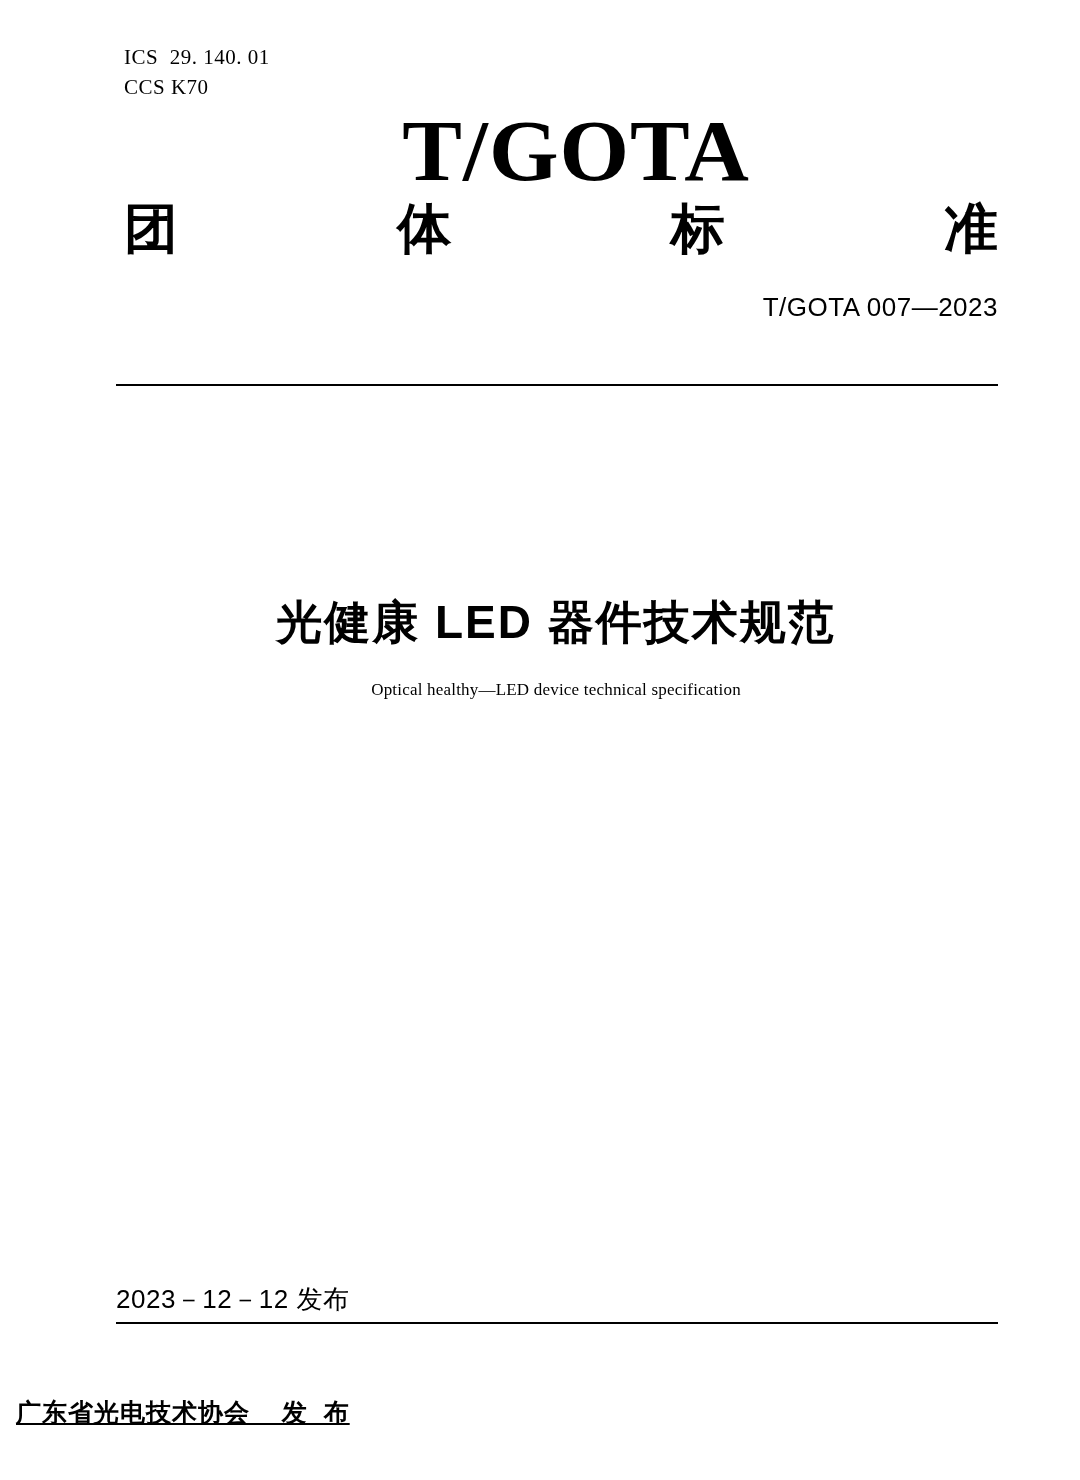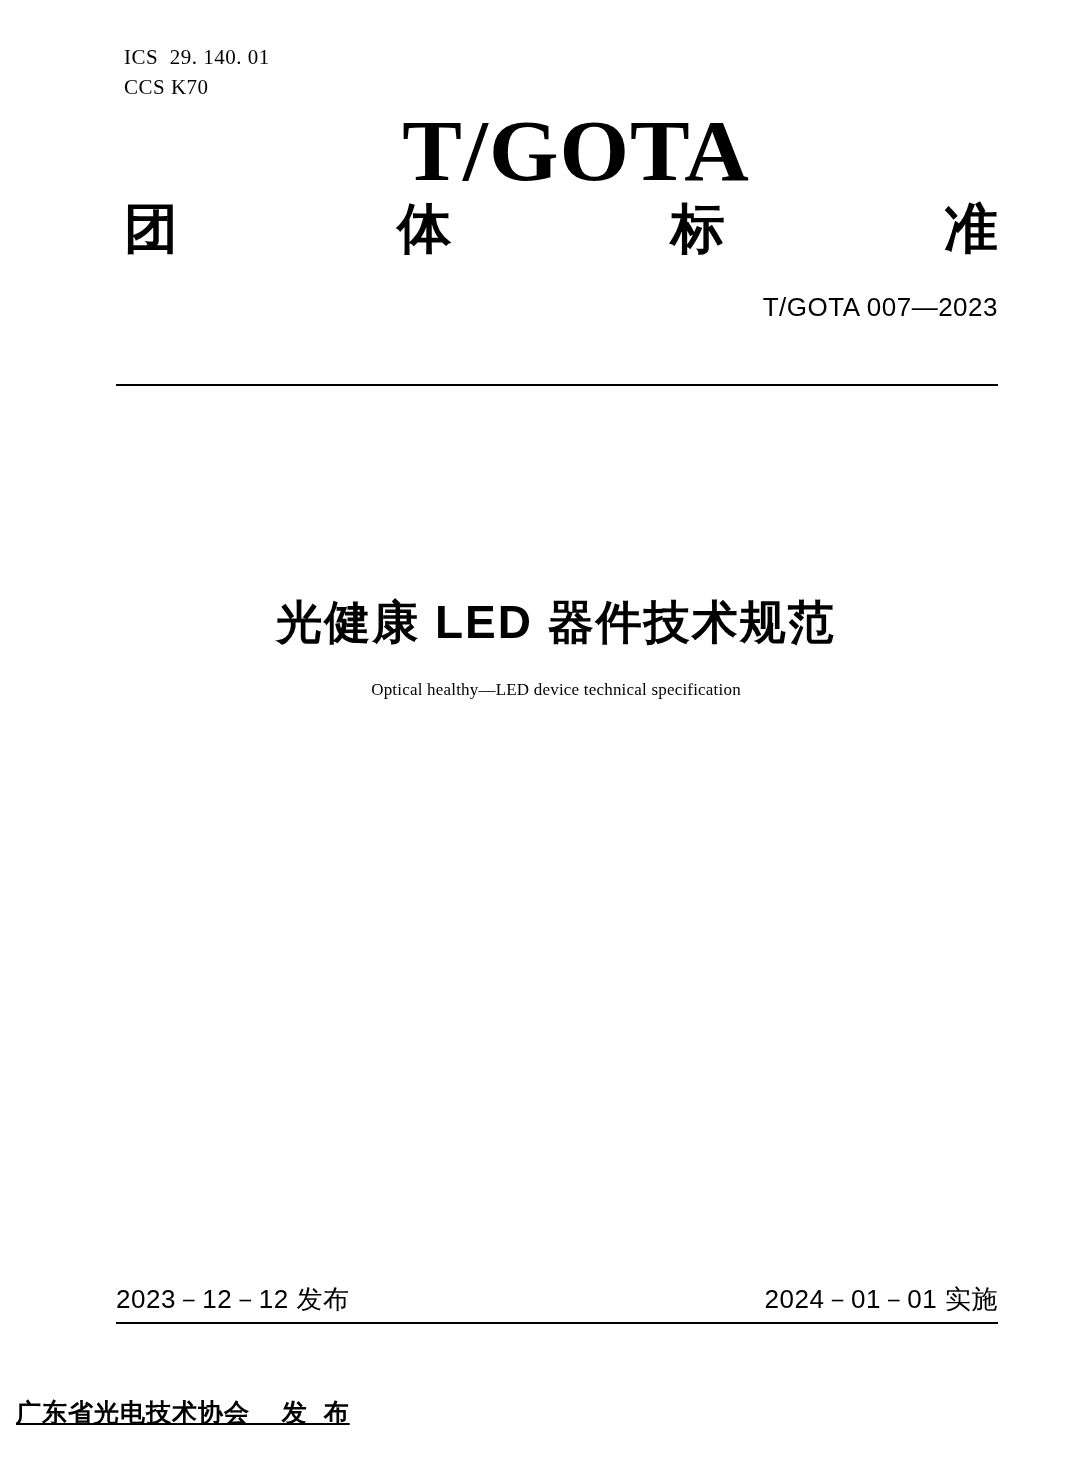--- a/index.html
+++ b/index.html
@@ -168,19 +168,18 @@
 
   <div class="std-no">T/GOTA 007—2023</div>
 
   <div class="rule-top"></div>
 
   <div class="title-cn">光健康  LED 器件技术规范</div>
   <div class="title-en">Optical healthy—LED device technical specification</div>
 
   <div class="date-row">
     <span>2023－12－12 发布</span>
-    <span>2024－01－01 实施</span>
   </div>
   <div class="rule-bottom"></div>
 
   <div class="publisher">广东省光电技术协会    发  布</div>
 
 </div>
 
 </body></html>

